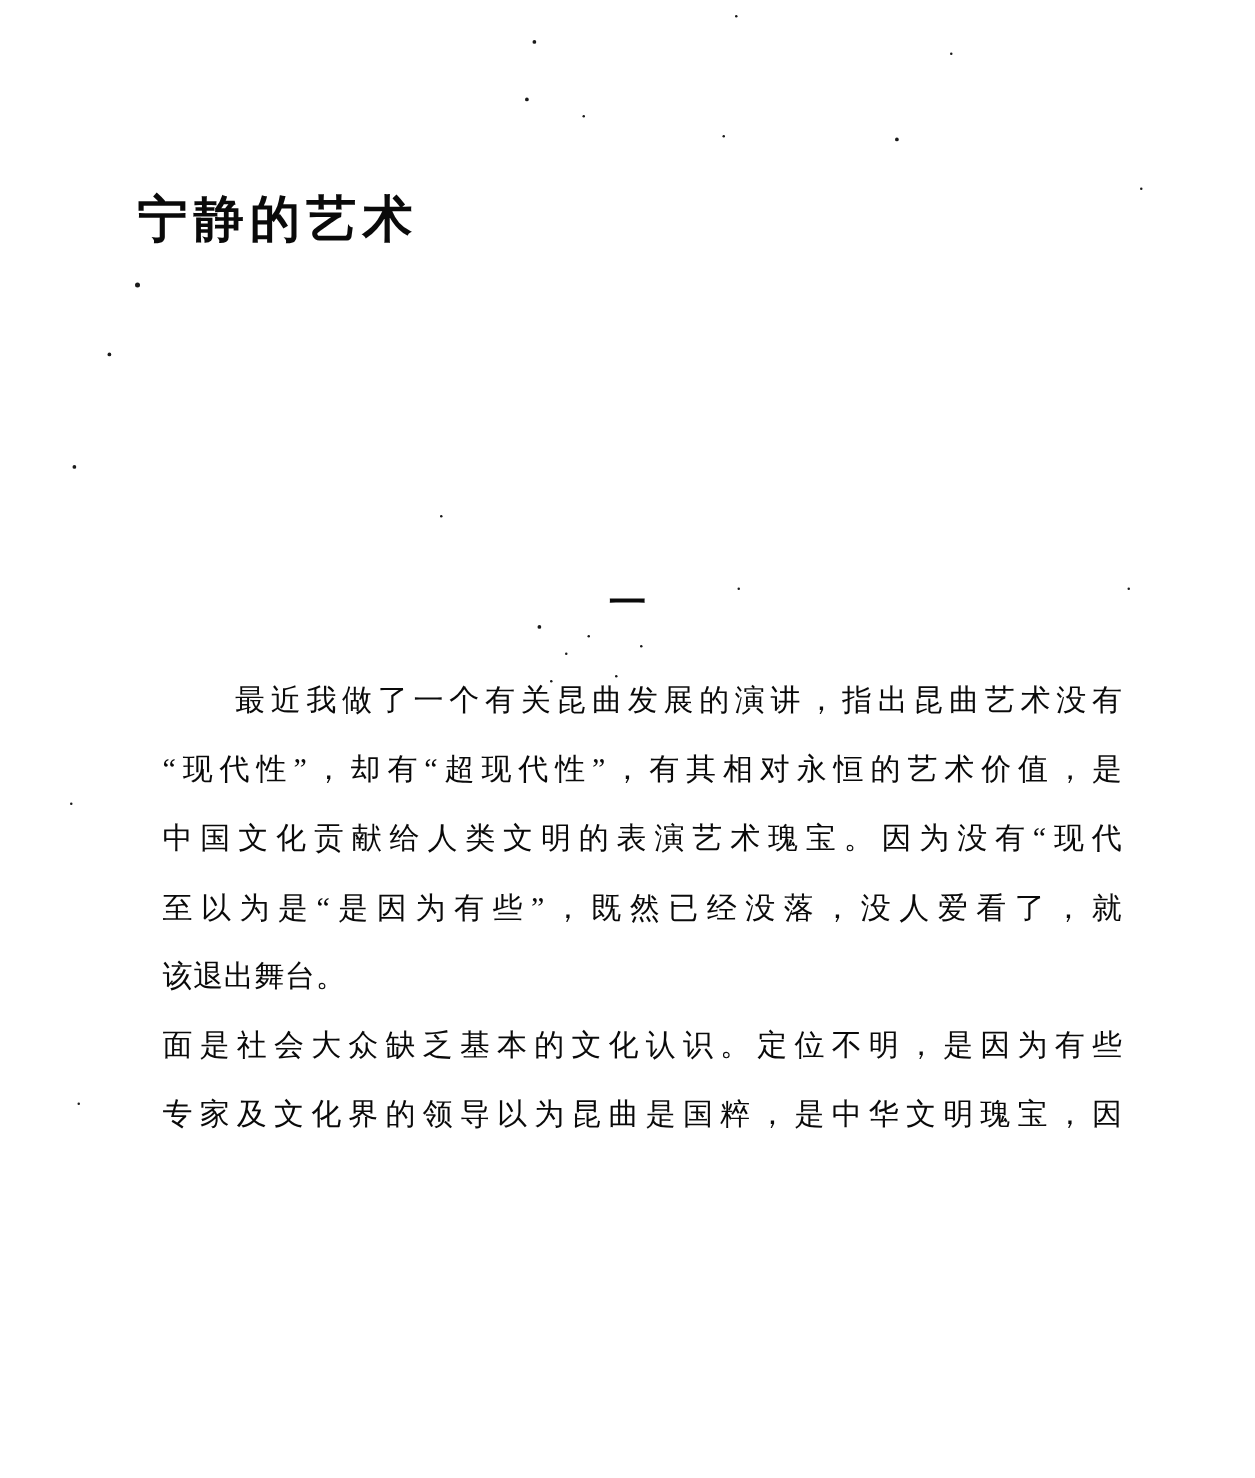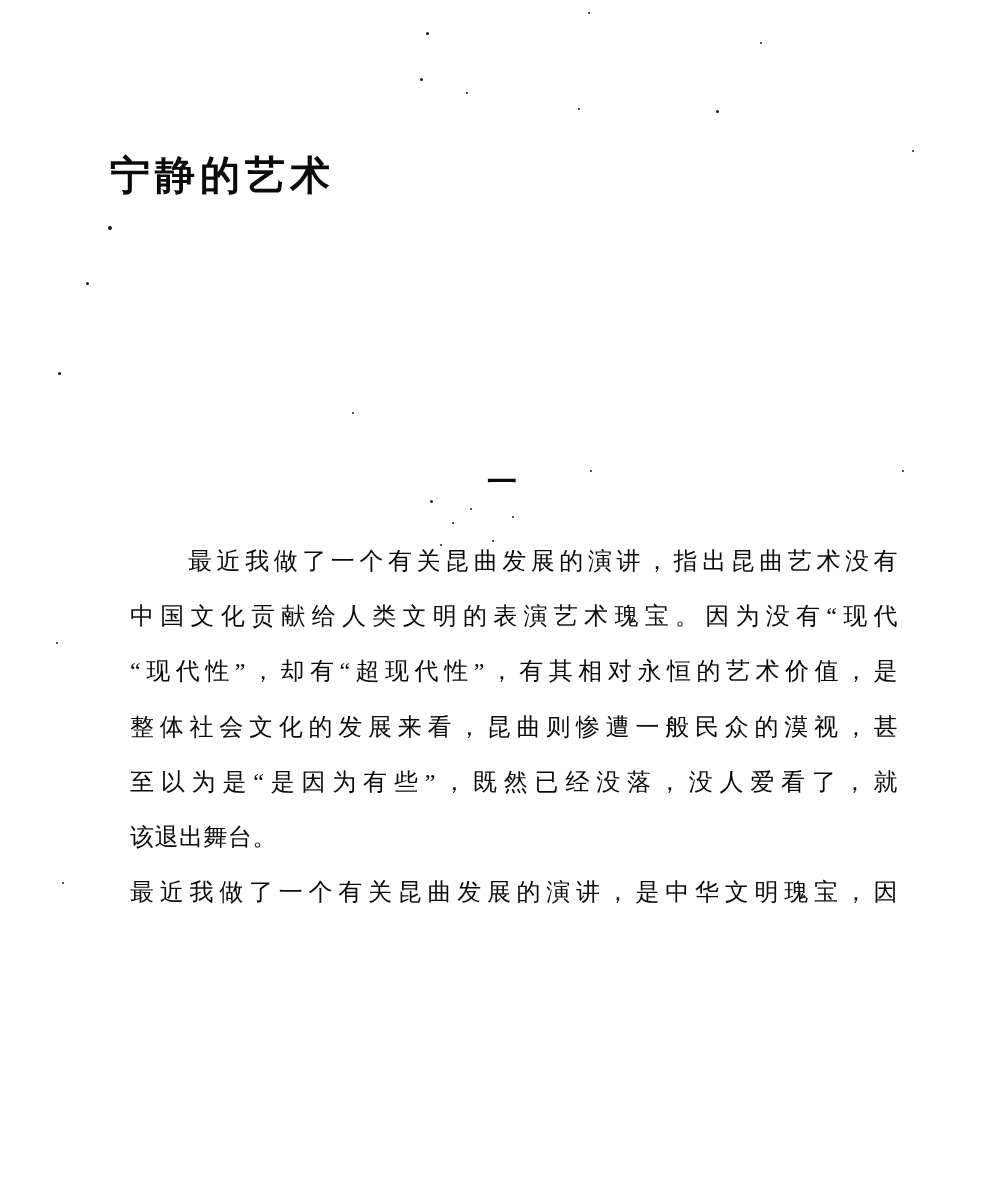--- a/index.html
+++ b/index.html
@@ -72,26 +72,26 @@
 </head>
 <body>
 
 <div class="page">
   <h1 class="title">宁静的艺术</h1>
 
   <div class="section-marker">一</div>
 
   <div class="body-block" id="body-block">
       <div class="line indent">最近我做了一个有关昆曲发展的演讲，指出昆曲艺术没有</div>
+      <div class="line">“现代性”，却有“超现代性”，有其相对永恒的艺术价值，是</div>
       <div class="line">中国文化贡献给人类文明的表演艺术瑰宝。因为没有“现代</div>
-      <div class="line">“现代性”，却有“超现代性”，有其相对永恒的艺术价值，是</div>
-      <div class="line">整体社会文化的发展来看，昆曲则惨遭一般民众的漠视，甚</div>
       <div class="line">至以为是“是因为有些”，既然已经没落，没人爱看了，就</div>
       <div class="line lastline">该退出舞台。</div>
-      <div class="line">最近我做了一个有关昆曲发展的演讲，是中华文明瑰宝，因</div>
+      <div class="line">面是社会大众缺乏基本的文化认识。定位不明，是因为有些</div>
+      <div class="line">专家及文化界的领导以为昆曲是国粹，是中华文明瑰宝，因</div>
     </div>
 
   <div id="noise-layer">
       <div class="speck" style="left: 426px; top: 32px; width: 3px; height: 3px;"></div>
       <div class="speck" style="left: 588px; top: 12px; width: 2px; height: 2px;"></div>
       <div class="speck" style="left: 760px; top: 42px; width: 2px; height: 2px;"></div>
       <div class="speck" style="left: 928px; top: 24px; width: 2px; height: 2px;"></div>
       <div class="speck" style="left: 420px; top: 78px; width: 3px; height: 3px;"></div>
       <div class="speck" style="left: 466px; top: 92px; width: 2px; height: 2px;"></div>
       <div class="speck" style="left: 578px; top: 108px; width: 2px; height: 2px;"></div>

